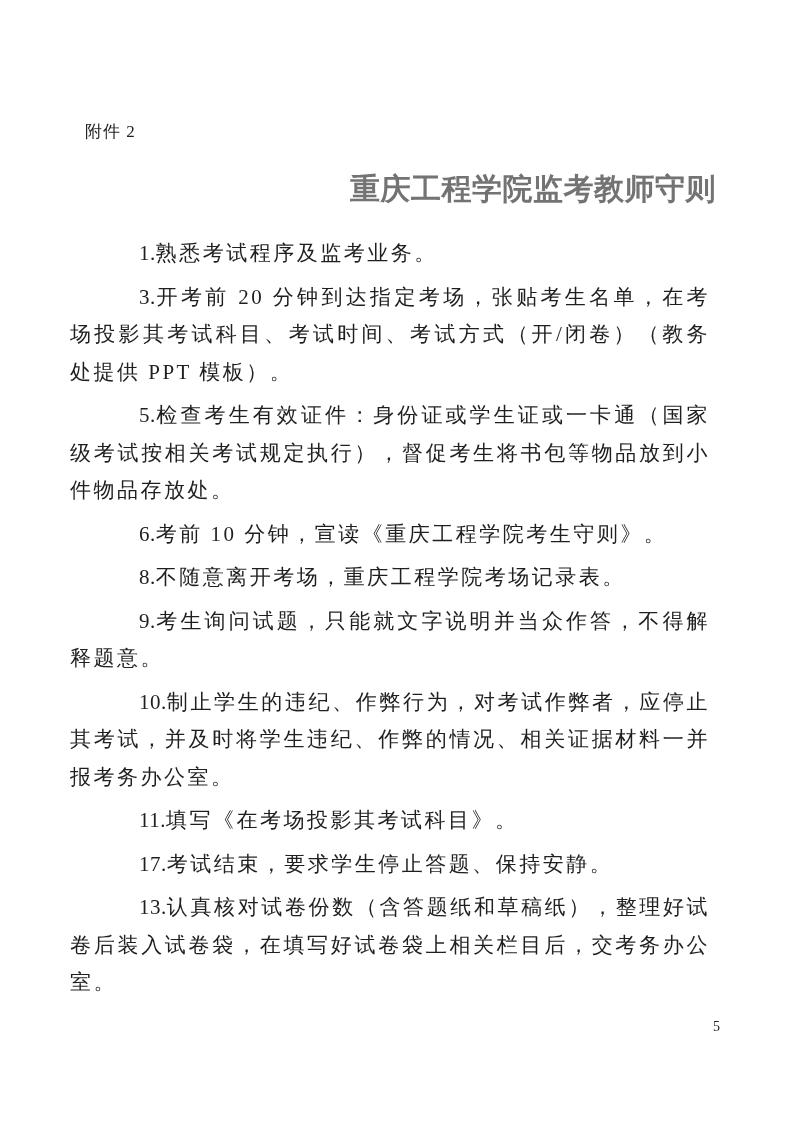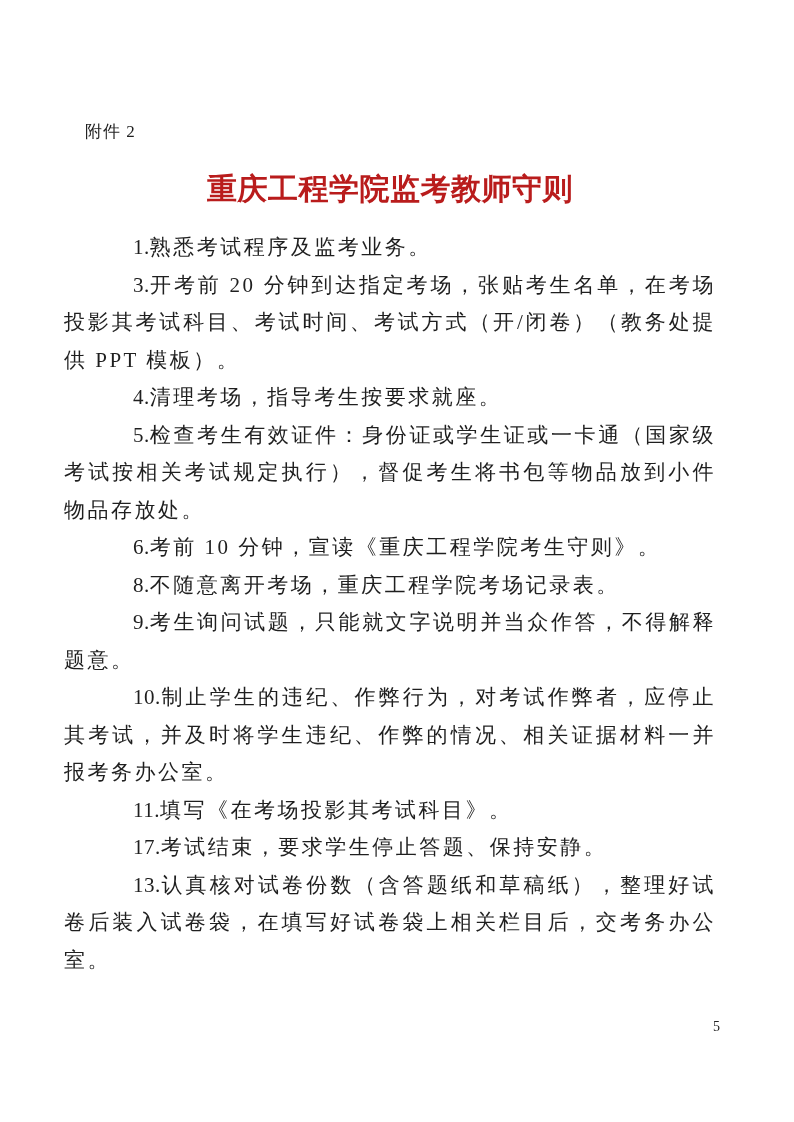--- a/index.html
+++ b/index.html
@@ -22,39 +22,39 @@
     top: 120px;
     font-size: 17px;
     letter-spacing: 1px;
     white-space: nowrap;
   }
   .doc-title {
     position: absolute;
     left: 64px;
     top: 149px;
     width: 652px;
-    text-align: center;
+    text-align: right;
     font-size: 30px;
     font-weight: bold;
-    color: #b91c1c;
+    color: #737373;
     letter-spacing: 0.5px;
     white-space: nowrap;
   }
   .doc-body {
     position: absolute;
     left: 64px;
     top: 229px;
     width: 652px;
     font-size: 21px;
     line-height: 37.5px;
     text-align: justify;
     text-justify: inter-character;
   }
   .rule {
-    margin: 0;
+    margin: 6px;
     padding: 0;
     text-indent: 69px;
     letter-spacing: 2.5px;
   }
   .rule .num {
     letter-spacing: 0.5px;
   }
   .page-number {
     position: absolute;
     top: 1019px;
@@ -68,21 +68,20 @@
 
 <div class="page">
 
   <div class="attachment-label">附件 2</div>
 
   <h1 class="doc-title">重庆工程学院监考教师守则</h1>
 
   <div class="doc-body">
     <p class="rule"><span class="num">1.</span><span>熟悉考试程序及监考业务。</span></p>
     <p class="rule"><span class="num">3.</span><span>开考前 20 分钟到达指定考场，张贴考生名单，在考场投影其考试科目、考试时间、考试方式（开/闭卷）（教务处提供 PPT 模板）。</span></p>
-    <p class="rule"><span class="num">4.</span><span>清理考场，指导考生按要求就座。</span></p>
     <p class="rule"><span class="num">5.</span><span>检查考生有效证件：身份证或学生证或一卡通（国家级考试按相关考试规定执行），督促考生将书包等物品放到小件物品存放处。</span></p>
     <p class="rule"><span class="num">6.</span><span>考前 10 分钟，宣读《重庆工程学院考生守则》。</span></p>
     <p class="rule"><span class="num">8.</span><span>不随意离开考场，重庆工程学院考场记录表。</span></p>
     <p class="rule"><span class="num">9.</span><span>考生询问试题，只能就文字说明并当众作答，不得解释题意。</span></p>
     <p class="rule"><span class="num">10.</span><span>制止学生的违纪、作弊行为，对考试作弊者，应停止其考试，并及时将学生违纪、作弊的情况、相关证据材料一并报考务办公室。</span></p>
     <p class="rule"><span class="num">11.</span><span>填写《在考场投影其考试科目》。</span></p>
     <p class="rule"><span class="num">17.</span><span>考试结束，要求学生停止答题、保持安静。</span></p>
     <p class="rule"><span class="num">13.</span><span>认真核对试卷份数（含答题纸和草稿纸），整理好试卷后装入试卷袋，在填写好试卷袋上相关栏目后，交考务办公室。</span></p>
   </div>
 

